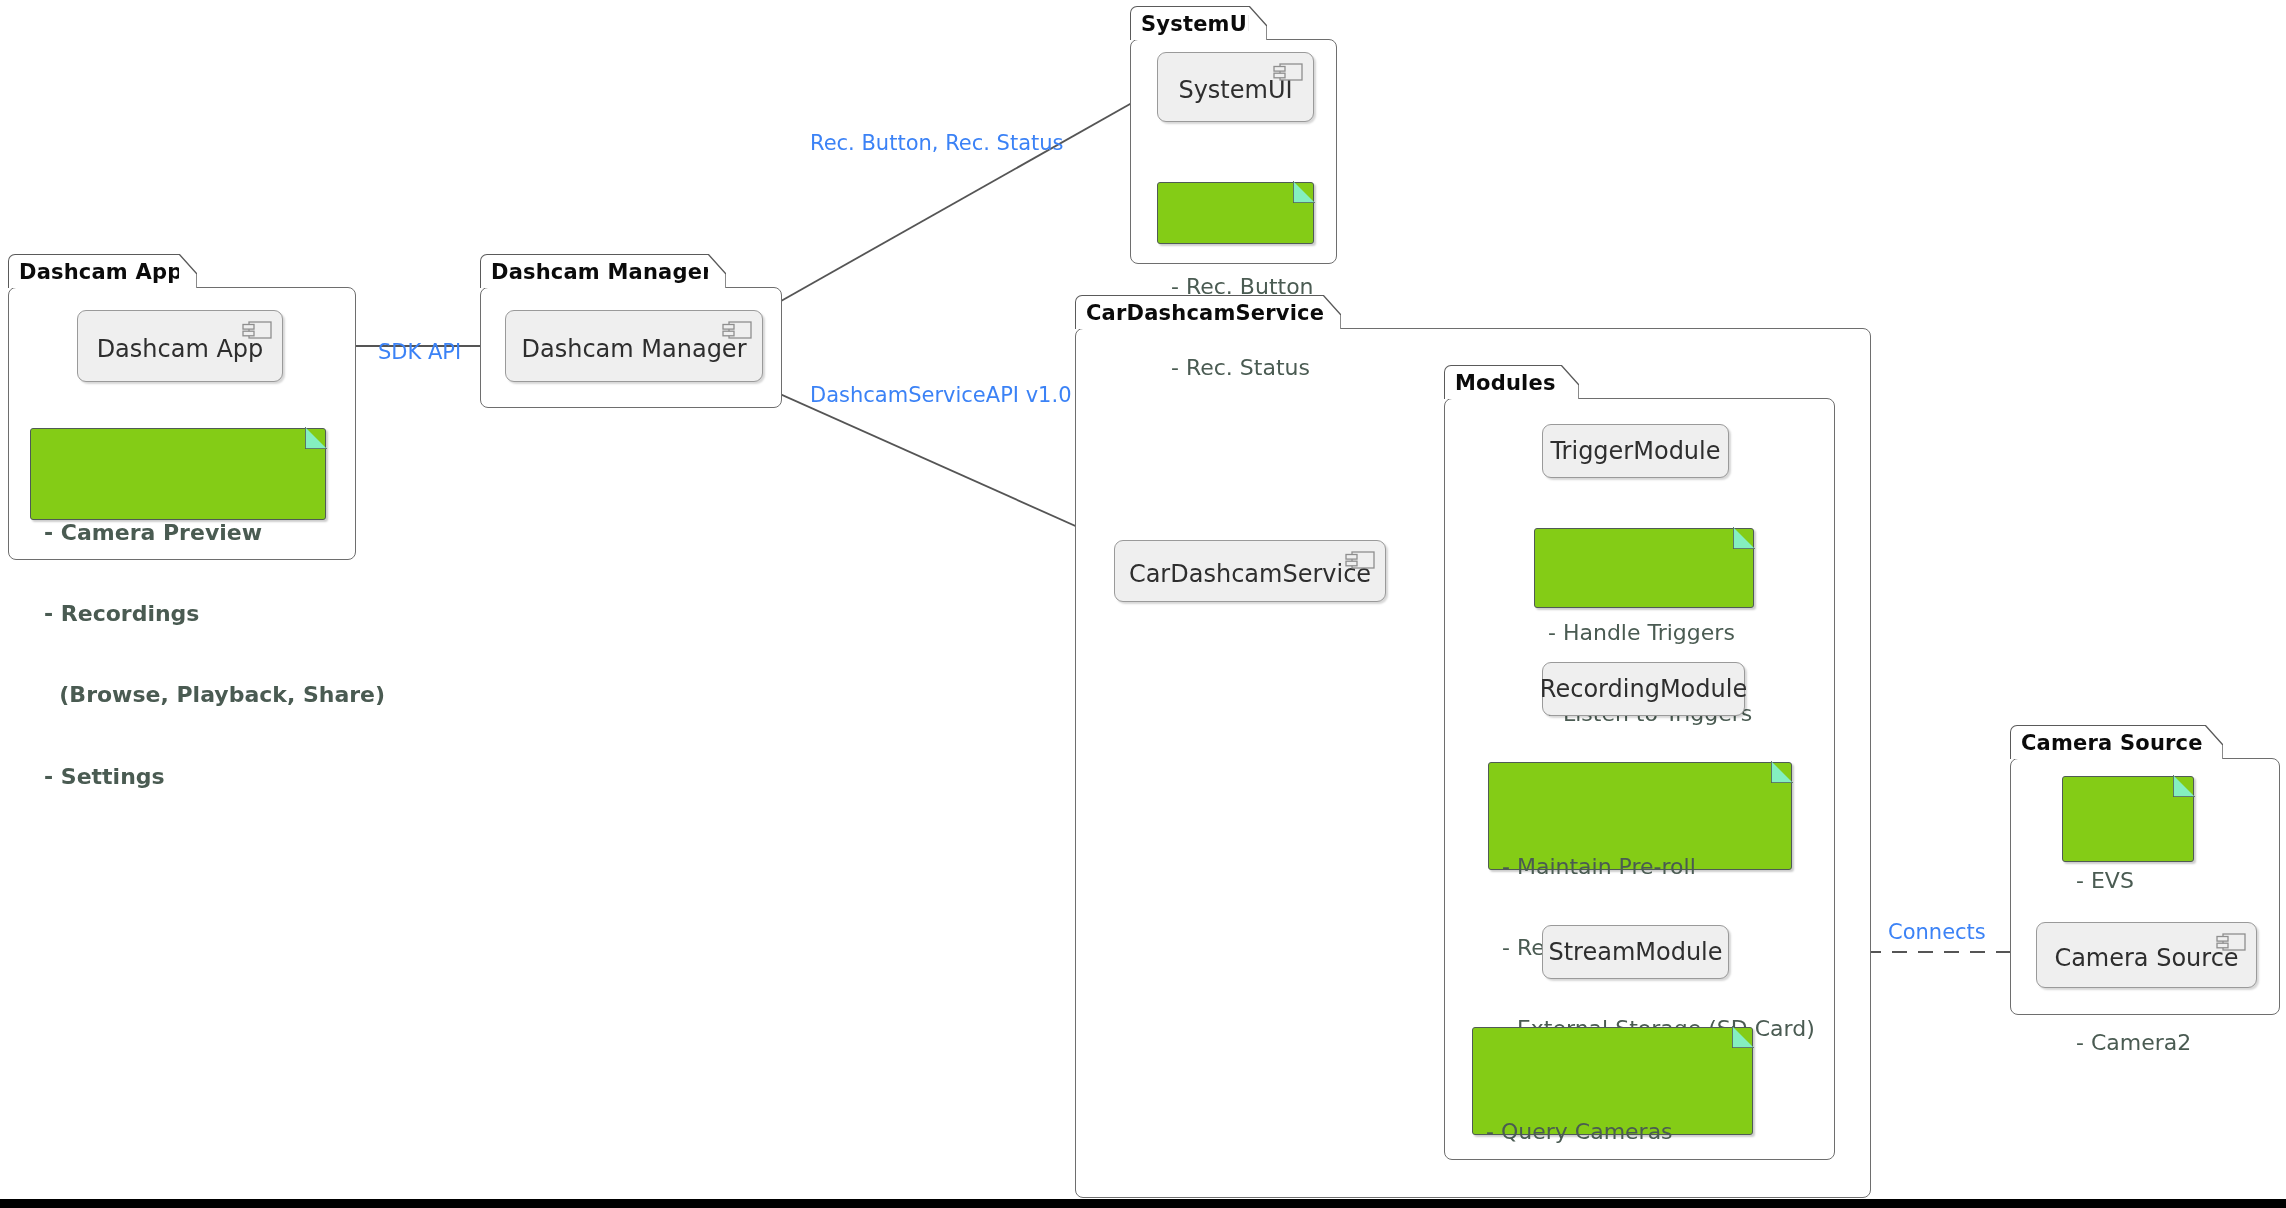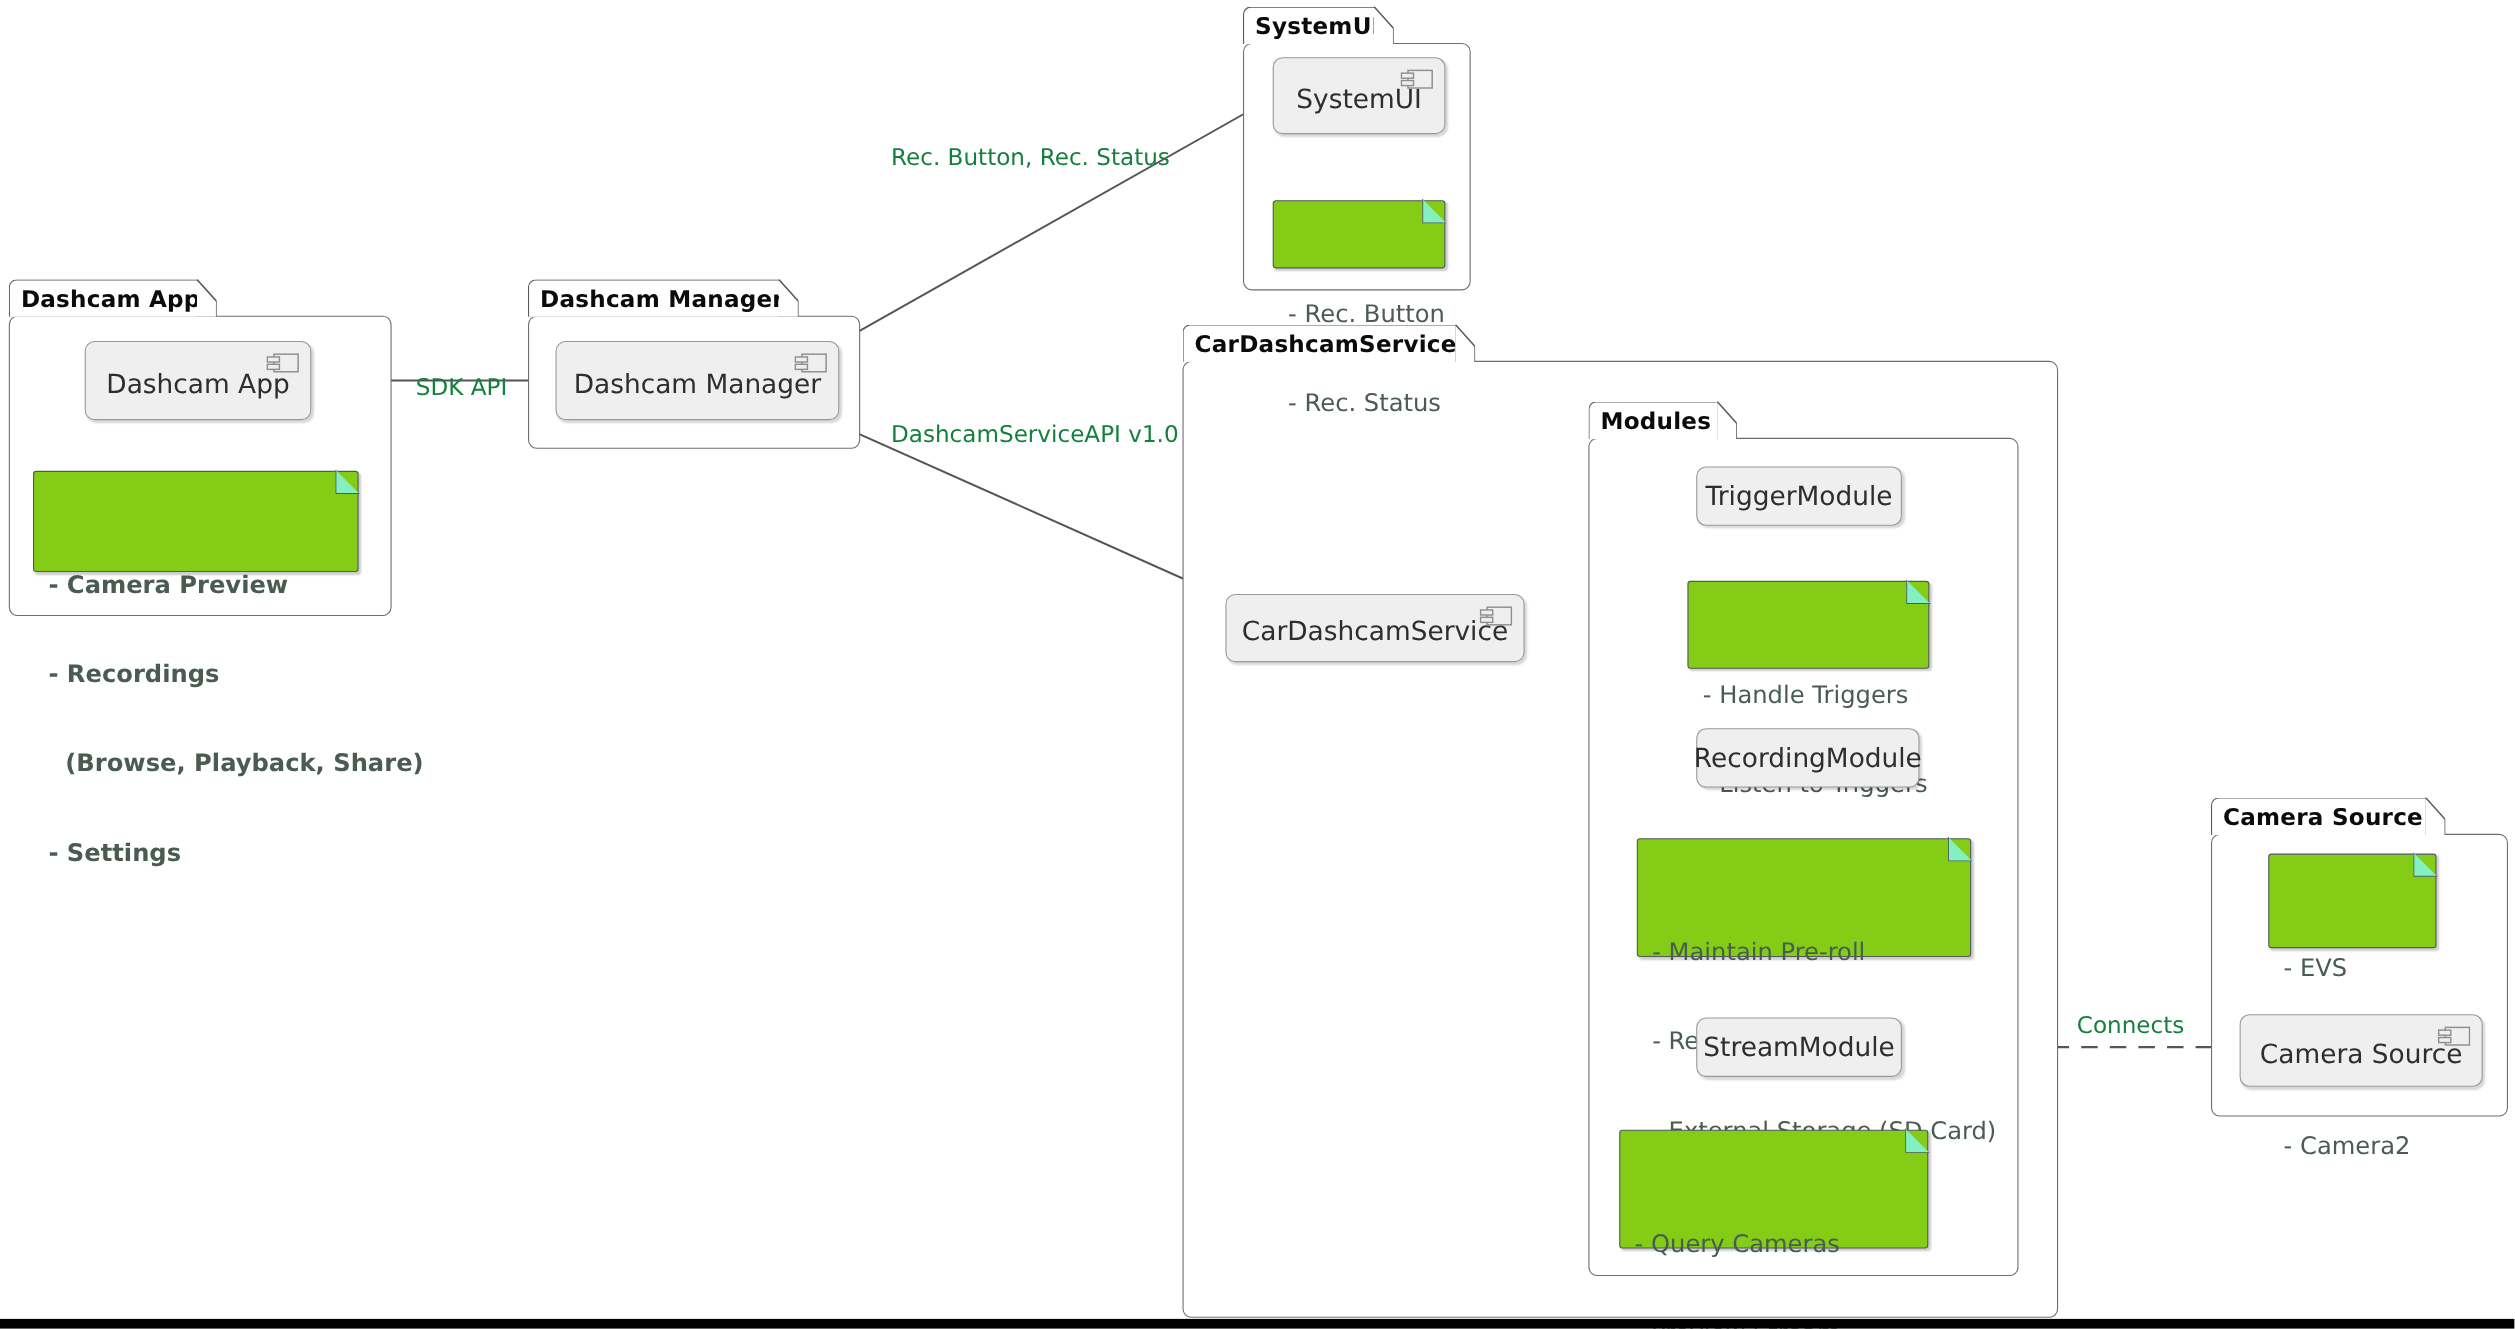--- a/index.html
+++ b/index.html
@@ -108,21 +108,21 @@
     position: absolute;
     right: -1.6px;
     top: -1.6px;
     width: 22px;
     height: 22px;
   }
   
   .elabel {
     position: absolute;
     font-size: 21px;
-    color: #15803d;
+    color: #3b82f6;
     white-space: nowrap;
     z-index: 7;
     background: transparent;
   }
   
   #bottom-bar {
     position: absolute;
     left: 0;
     bottom: 0;
     width: 2286px;
@@ -352,21 +352,21 @@
     <div class="pkg-tab" style="width:196px;">
       <span>Camera Source</span>
     </div>
     <svg class="pkg-tab-slant" style="left:195px;" viewBox="0 0 18 34">
       <path d="M0,0 L18,20 L18,34 L0,34 Z" fill="#ffffff" stroke="none"></path>
       <path d="M0,0 L18,20 L18,34" fill="none" stroke="#5a5a5a" stroke-width="1.4"></path>
     </svg>
     <div class="pkg-body" style="left:0; top:33px; width:270px; height:257px;"></div>
   </div>
 
-  <div class="note" style="left:2062px; top:776px; width:153px; height:86px;">
+  <div class="note" style="left:2062px; top:776px; width:132px; height:86px;">
     <svg class="fold" viewBox="0 0 22 22">
       <path d="M0,0 L22,22 L0,22 Z" fill="#84efc0"></path>
       <path d="M0,0 L0,22 L22,22" fill="none" stroke="#4f5b55" stroke-width="1.6"></path>
     </svg>
     <div>- EVS</div>
     <div>- Perception</div>
     <div>- Camera2</div>
   </div>
 
   <div class="comp" style="left:2036px; top:922px; width:221px; height:66px;">

